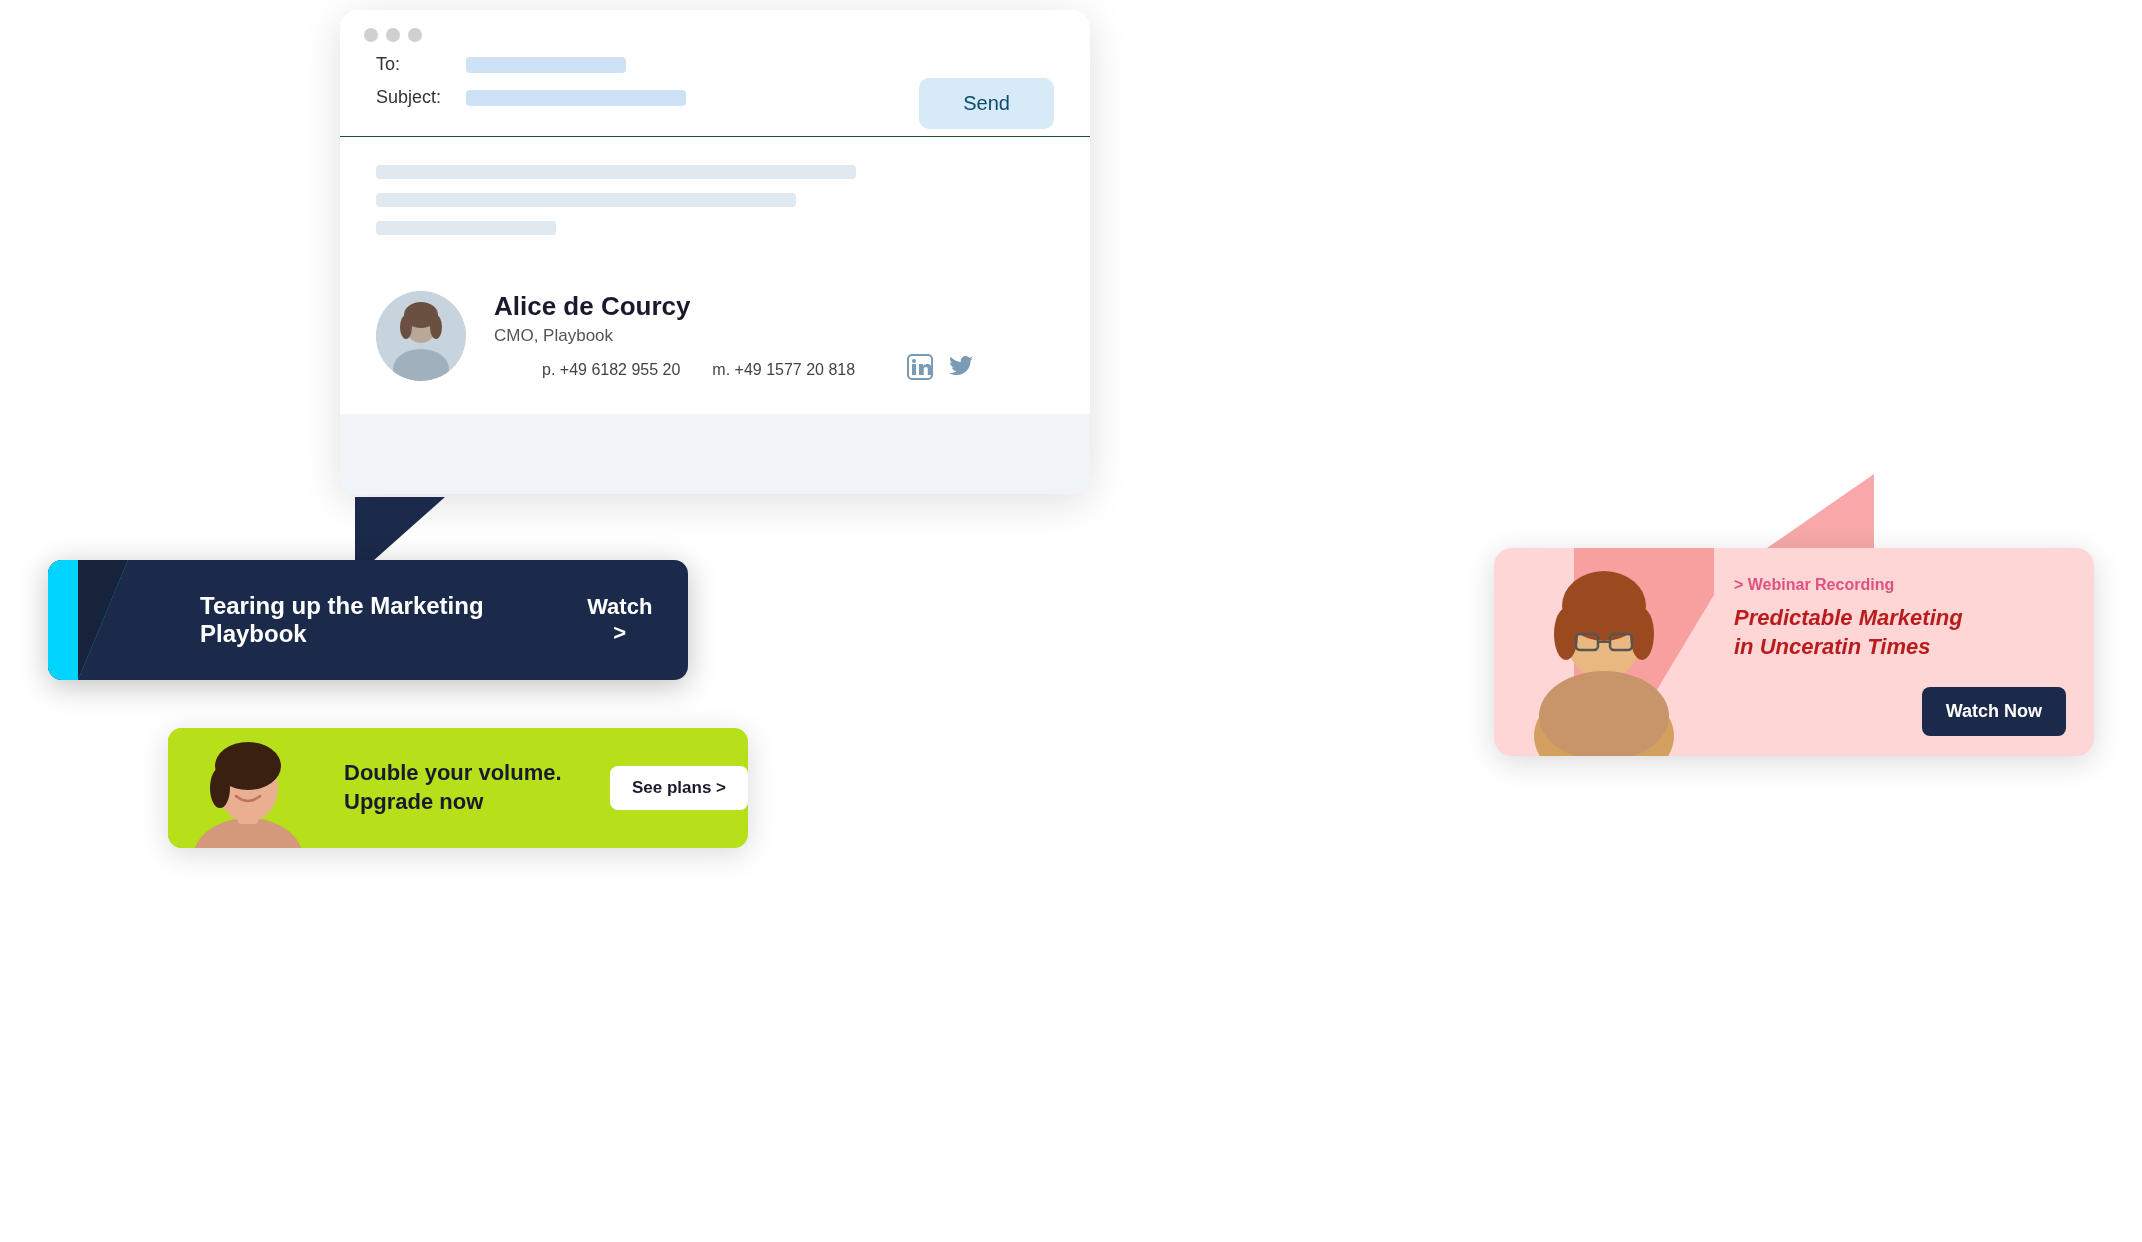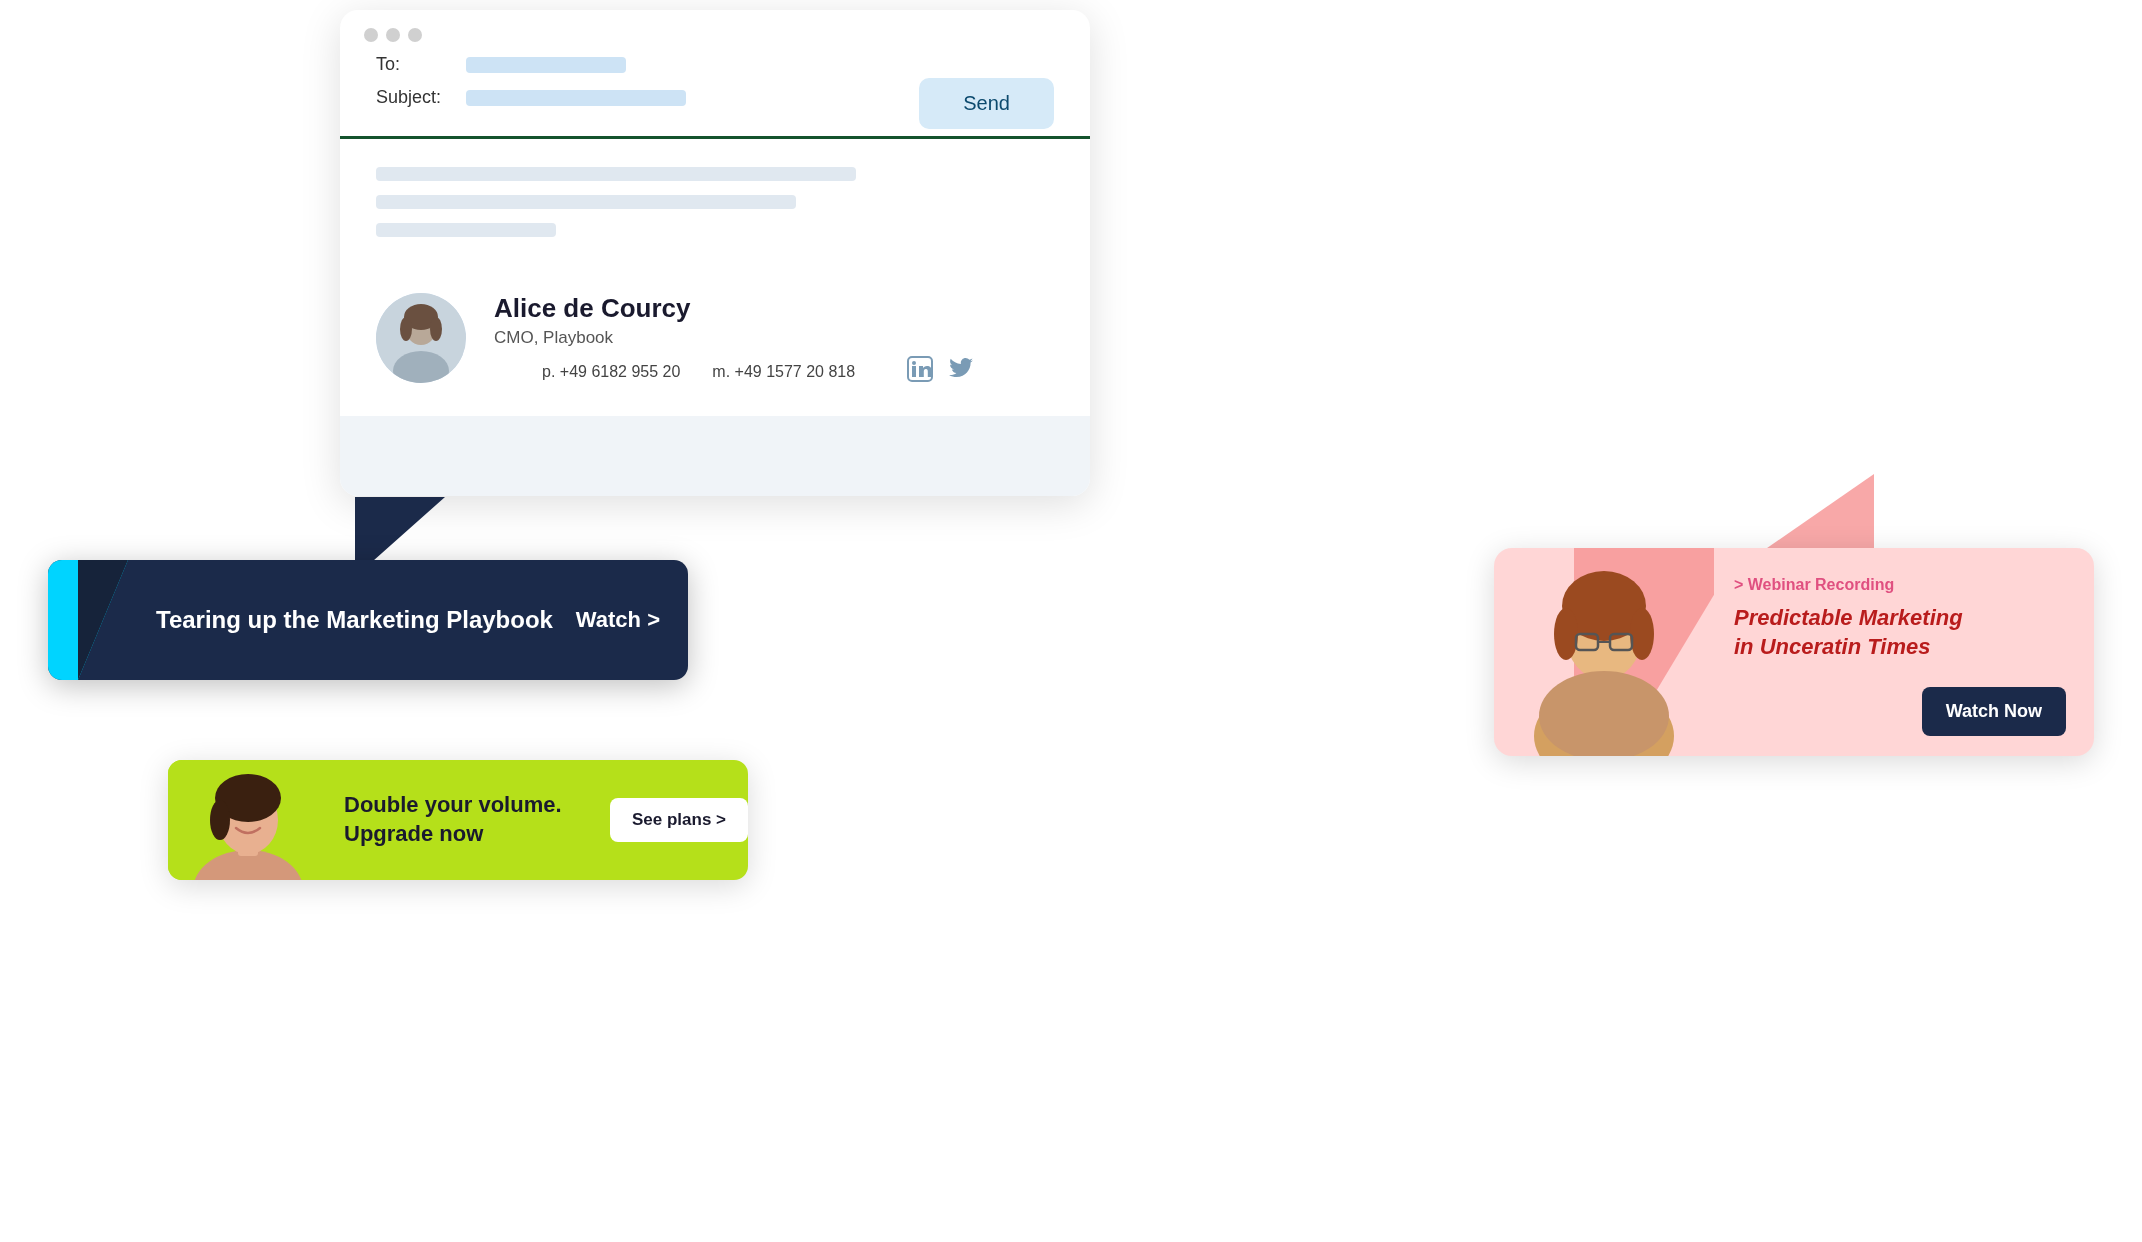--- a/index.html
+++ b/index.html
@@ -31,21 +31,21 @@
       padding: 18px 24px 12px;
     }
     .traffic-light {
       width: 14px; height: 14px;
       border-radius: 50%;
       background: #d0d0d0;
     }
 
     .email-fields {
       padding: 0 36px 16px;
-      border-bottom: 3px solid #14532d;
+      border-bottom: 1px solid #14532d;
     }
     .email-field-row {
       display: flex;
       align-items: center;
       margin-bottom: 12px;
       gap: 10px;
     }
     .email-field-label {
       font-size: 18px;
       color: #333;
@@ -144,20 +144,21 @@
       top: 560px;
       left: 48px;
       width: 640px;
       height: 120px;
       background: #1b2a4a;
       border-radius: 14px;
       display: flex;
       align-items: center;
       overflow: hidden;
       box-shadow: 0 6px 30px rgba(0,0,0,0.25);
+      gap: 44px;
     }
     .banner-navy-cyan {
       width: 80px;
       height: 120px;
       background: #00d4ff;
       flex-shrink: 0;
       position: relative;
     }
     
     .banner-navy-triangle {
@@ -273,21 +274,20 @@
       top: 728px;
       left: 168px;
       width: 580px;
       height: 120px;
       background: #b5e01a;
       border-radius: 14px;
       display: flex;
       align-items: center;
       overflow: hidden;
       box-shadow: 0 6px 30px rgba(0,0,0,0.15);
-      margin-top: 32px;
     }
     .banner-green-image {
       width: 160px;
       height: 120px;
       flex-shrink: 0;
       overflow: hidden;
       position: relative;
     }
     .banner-green-content {
       flex: 1;

